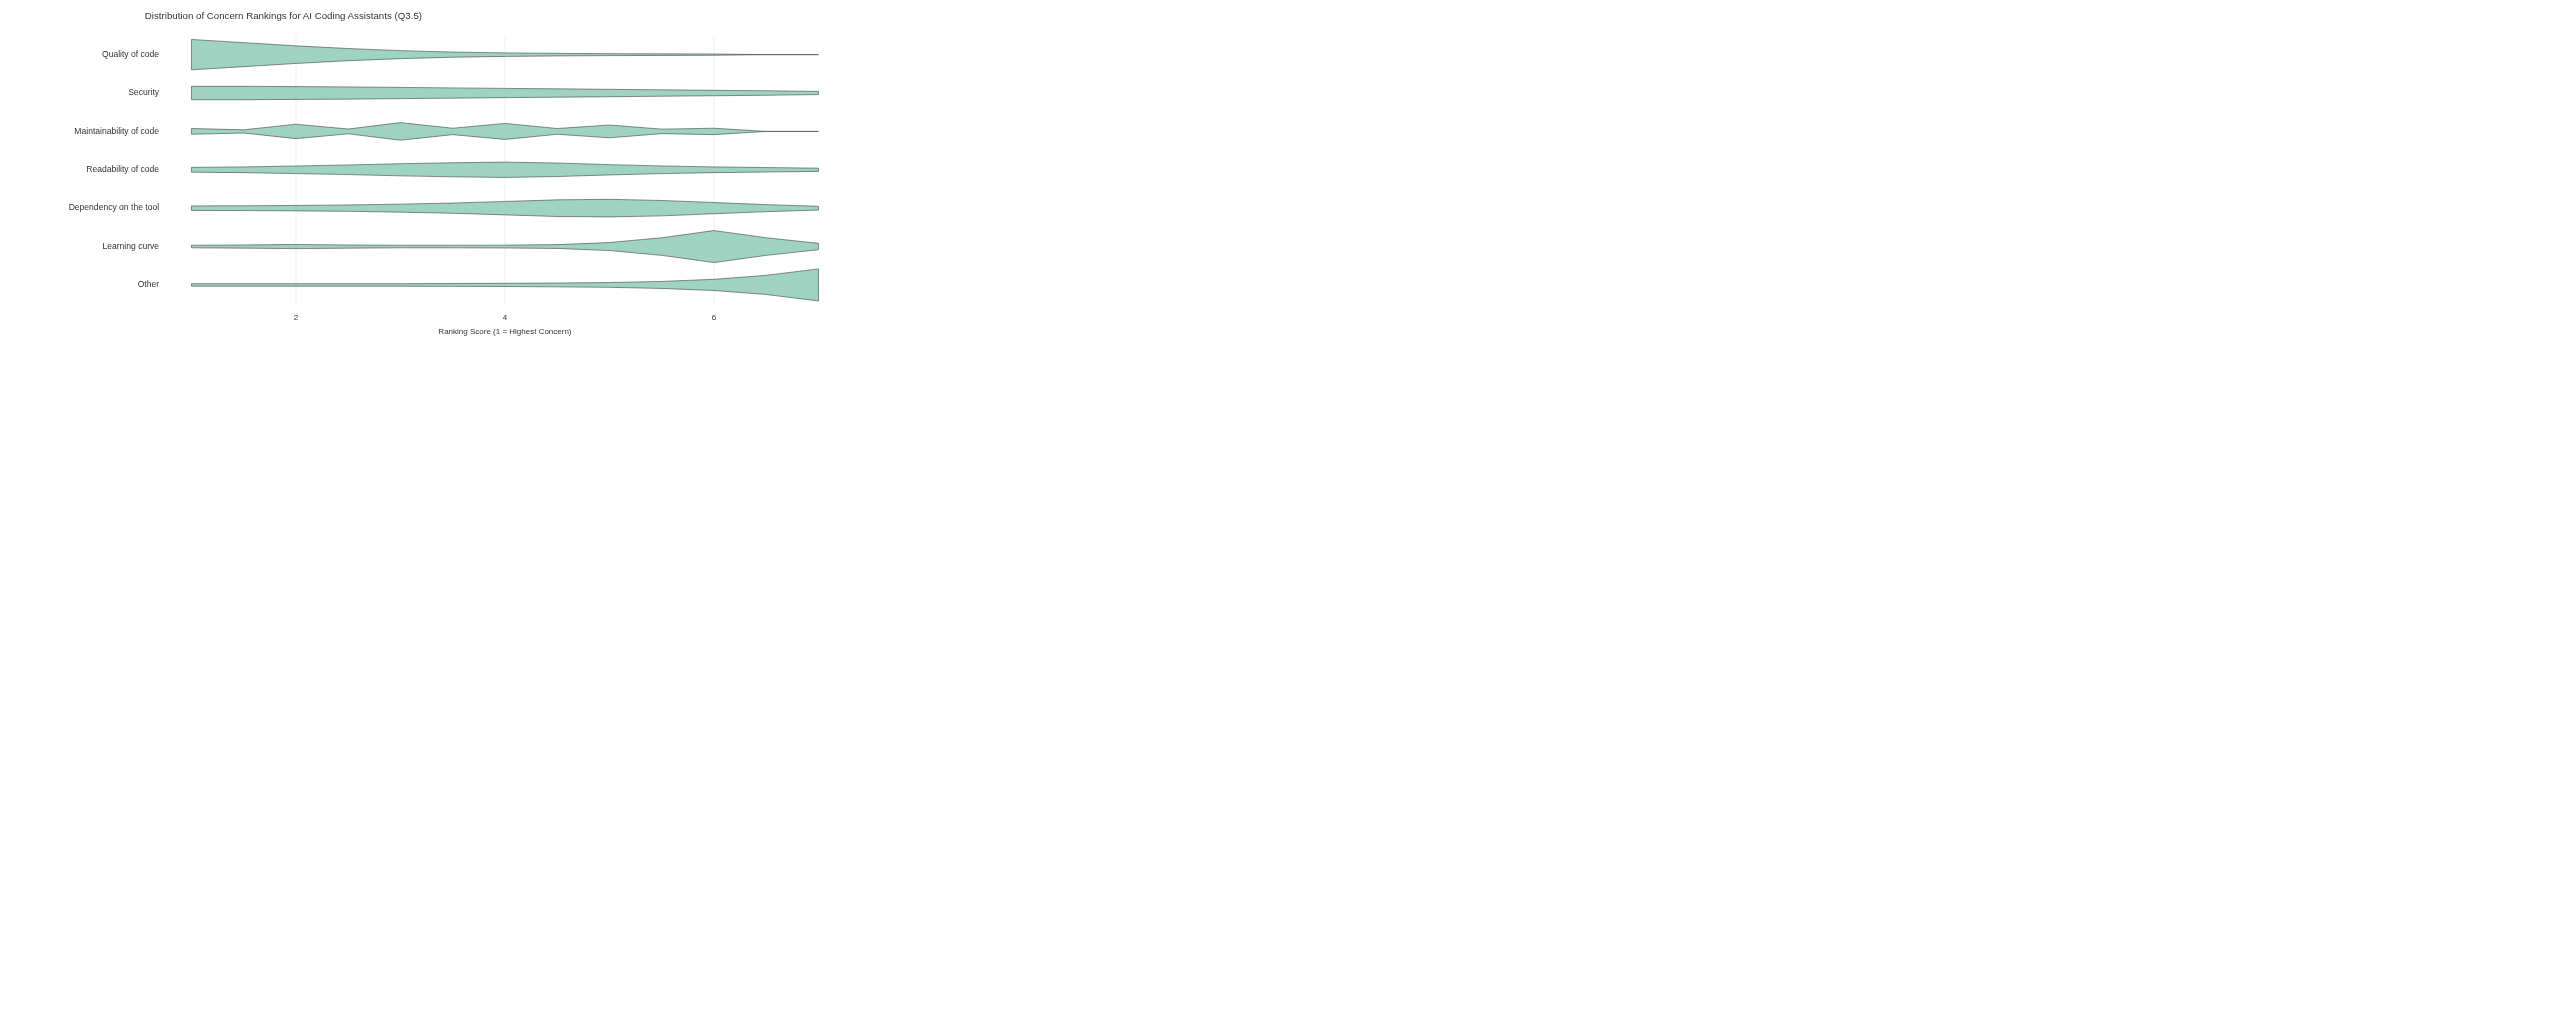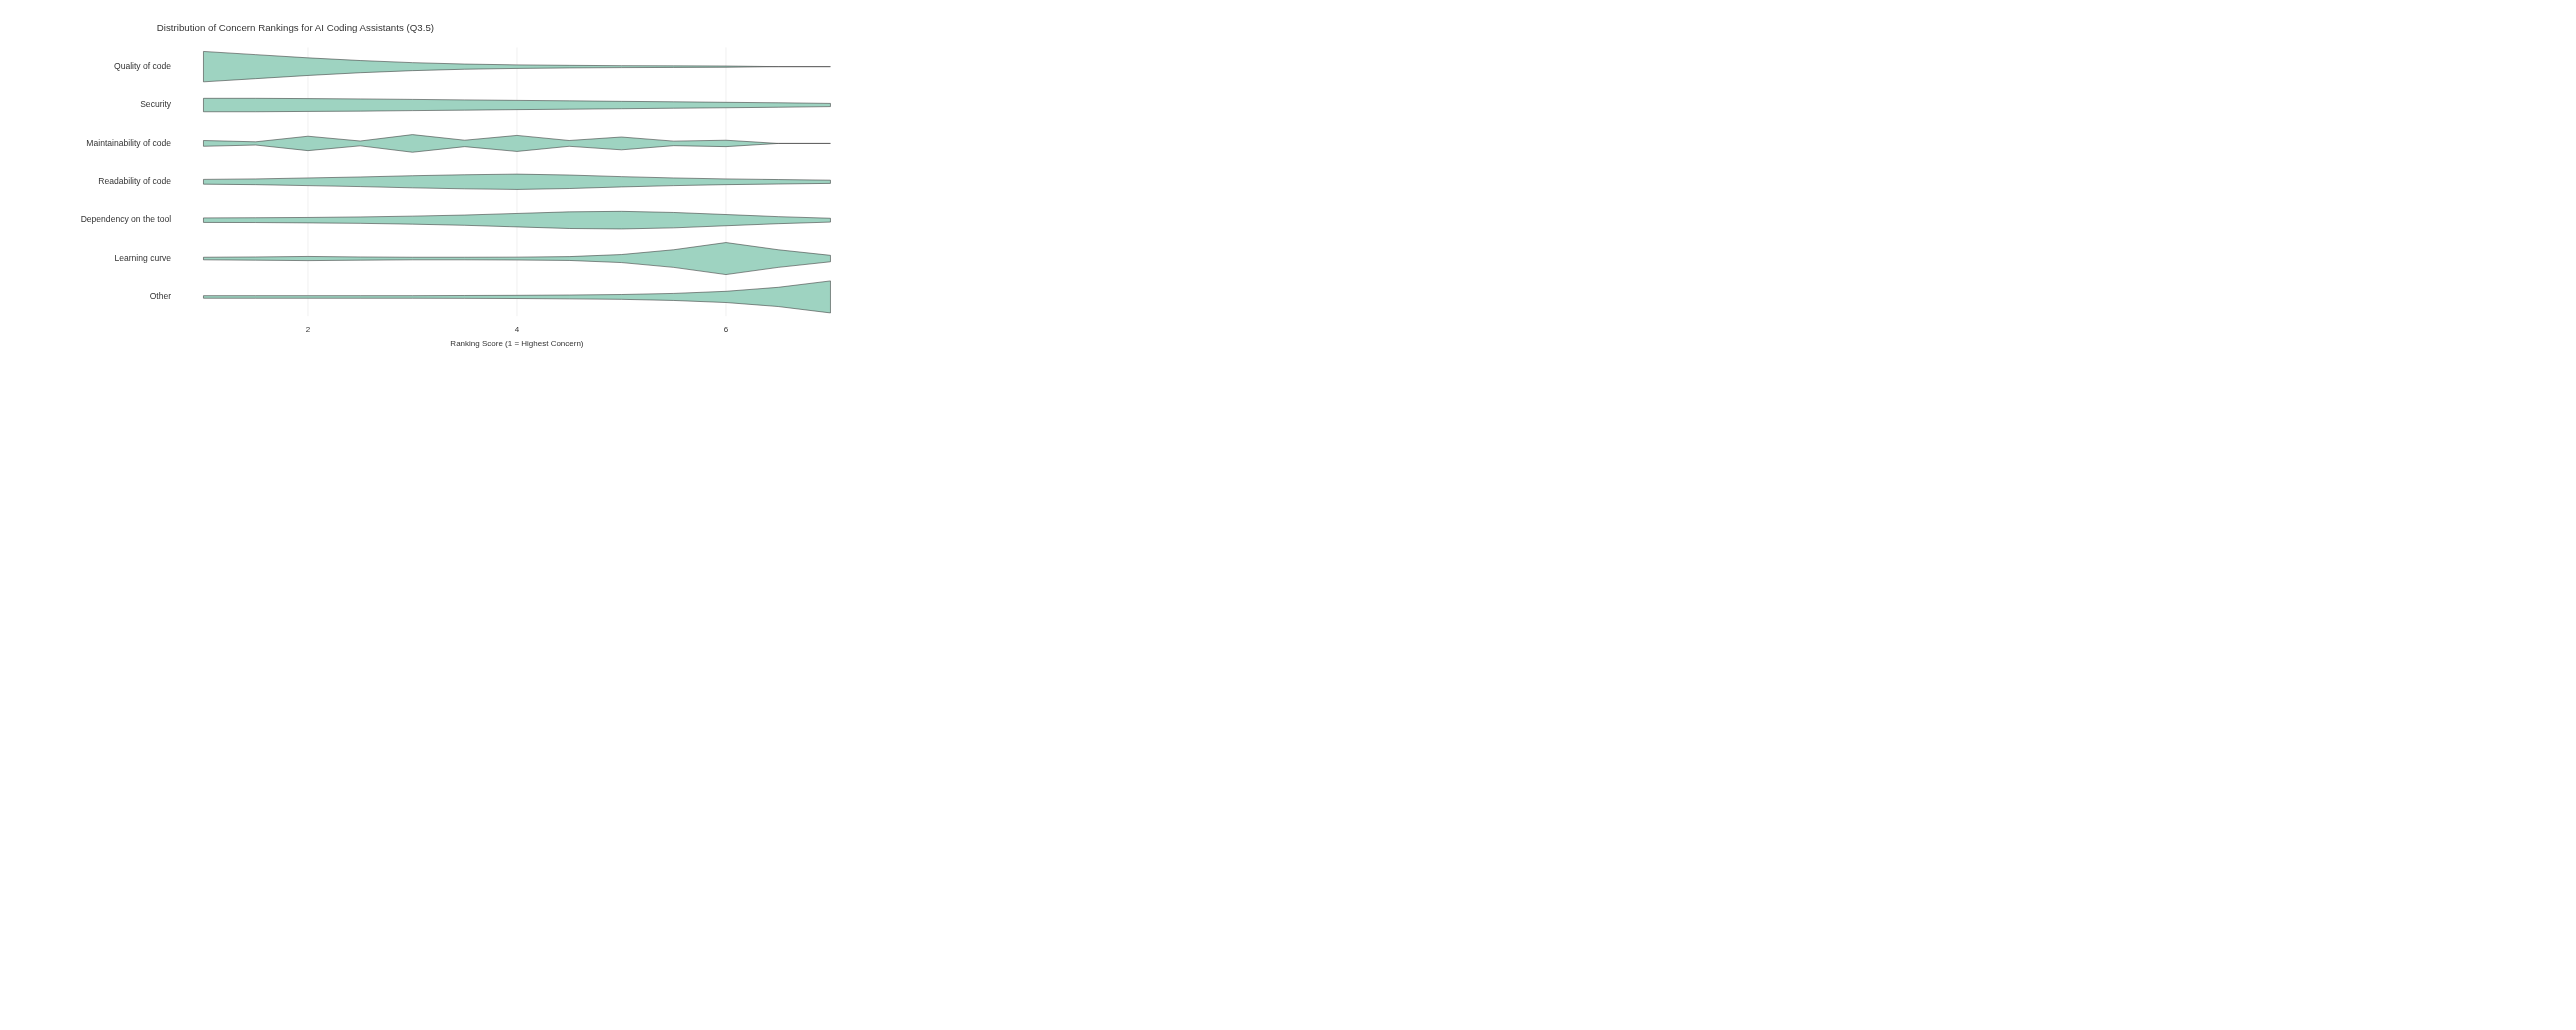--- a/index.html
+++ b/index.html
@@ -6,21 +6,21 @@
     margin: 0;
     padding: 0;
     background: #ffffff;
     font-family: Arial, Helvetica, sans-serif;
     color: #333;
   }
   .chart-wrap {
     position: relative;
     width: 859px;
     height: 343px;
-    margin: 16px;
+    margin: 4px;
   }
   svg { display: block; }
   .title {
     font-size: 17px;
     fill: #333;
   }
   .cat-label {
     font-size: 15px;
     fill: #333;
     text-anchor: end;

